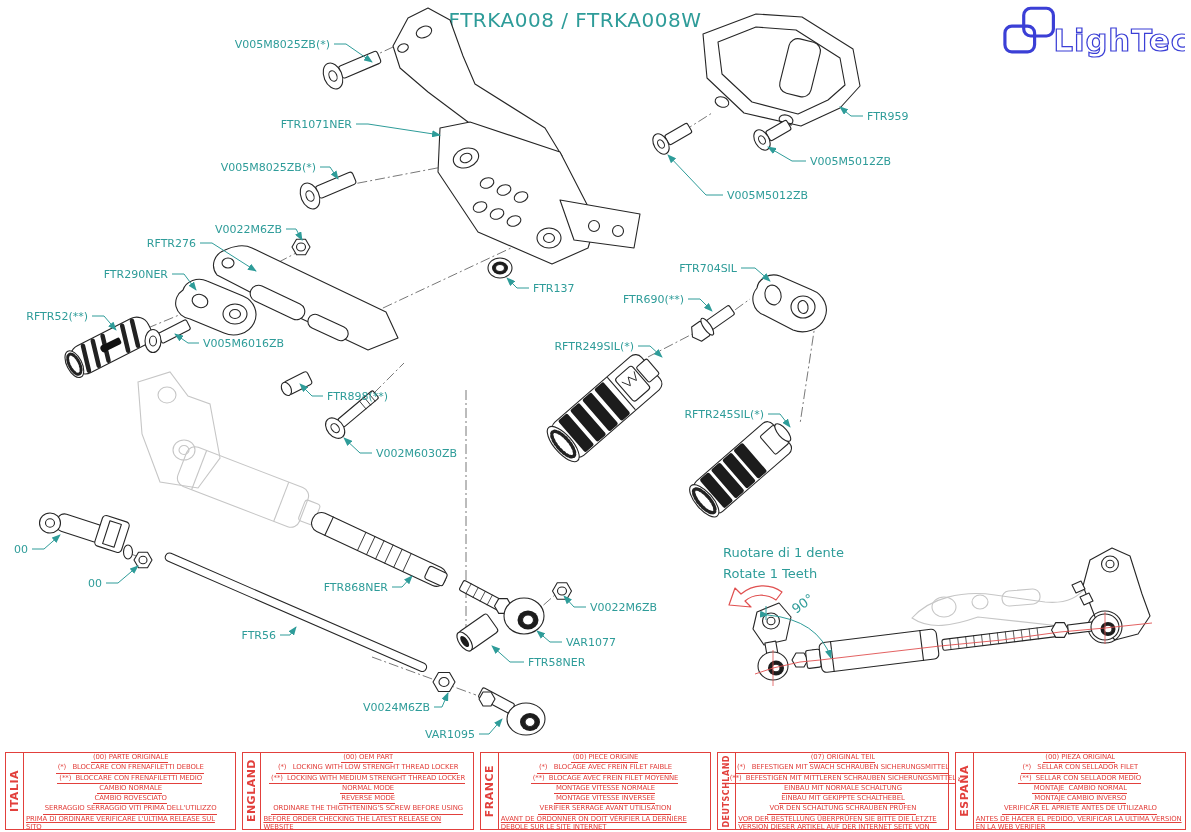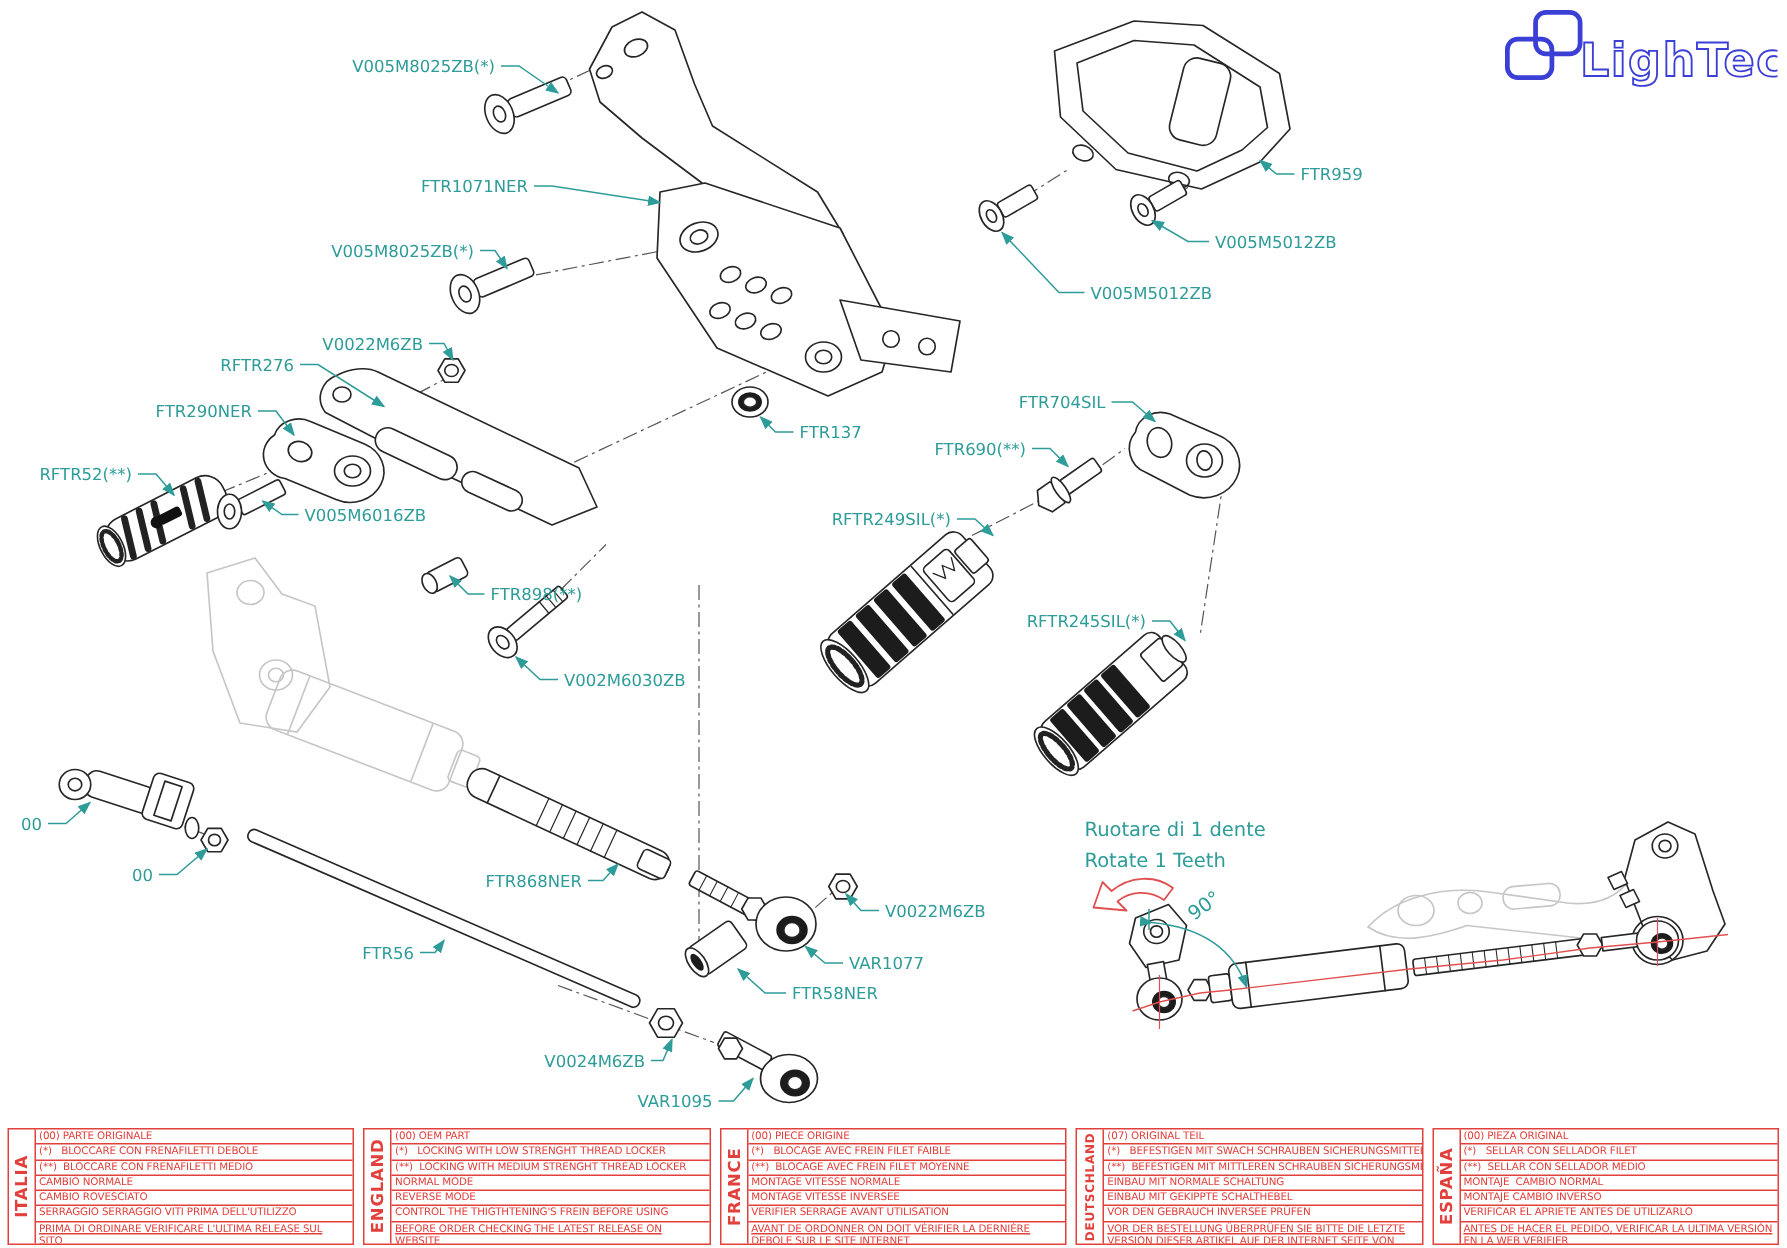--- a/index.html
+++ b/index.html
@@ -13,30 +13,31 @@
   #logo rect{fill:none;stroke:var(--blue);stroke-width:3.2;}
   #logo text{fill:#fff;stroke:var(--blue);stroke-width:1.25;font-size:31px;font-weight:bold;
              letter-spacing:1px;font-family:"DejaVu Sans",sans-serif;}
   .plabel{fill:var(--teal);font-size:11px;font-family:"DejaVu Sans",sans-serif;}
   .annot{fill:var(--teal);font-size:13px;}
   .leader{fill:none;stroke:var(--teal);stroke-width:1;}
   #tables{position:absolute;left:5px;right:5px;top:752px;height:78px;display:flex;gap:6px;}
   .ltable{flex:1;border:1px solid var(--red);display:flex;color:var(--red);min-width:0;background:#fff;}
   .vlabel{width:17px;border-right:1px solid var(--red);display:flex;align-items:center;justify-content:center;}
   .vlabel span{writing-mode:vertical-rl;transform:rotate(180deg);font-weight:700;font-size:11px;letter-spacing:.5px;}
-  .rows{flex:1;display:flex;flex-direction:column;min-width:0;}
+  .rows{flex:1;display:flex;flex-direction:column;min-width:0;align-items:center;}
   .trow{height:9.3px;line-height:9.4px;font-size:6.9px;border-bottom:1px solid var(--red);
         padding-left:2px;white-space:pre;overflow:hidden;letter-spacing:-.1px;}
   .tnote{flex:1;font-size:6.9px;line-height:1.15;padding:1.5px 3px 0 2px;letter-spacing:-.1px;overflow:hidden;text-decoration:underline;}
 </style>
 </head>
 <body>
 
 <div class="stage">
 
+  <div class="title">FTRKA008 / FTRKA008W</div>
 
   <svg id="logo" viewBox="0 0 190 62">
     <rect x="8" y="24" width="30" height="26" rx="7"></rect>
     <rect x="27" y="6" width="30" height="28" rx="7"></rect>
     <text x="57" y="49">LighTech</text>
   </svg>
 
   <svg id="diagram" viewBox="0 0 1191 832">
     <defs>
       <marker id="arr" markerWidth="9" markerHeight="7" refX="8" refY="3.5" orient="auto">
@@ -446,21 +447,21 @@
       <div class="ltable">
         <div class="vlabel">
           <span>ENGLAND</span>
         </div>
         <div class="rows">
           <div class="trow">(00) OEM PART</div>
           <div class="trow">(*)   LOCKING WITH LOW STRENGHT THREAD LOCKER</div>
           <div class="trow">(**)  LOCKING WITH MEDIUM STRENGHT THREAD LOCKER</div>
           <div class="trow">NORMAL MODE</div>
           <div class="trow">REVERSE MODE</div>
-          <div class="trow">CONTROL THE THIGTHTENING'S FREIN BEFORE USING</div>
+          <div class="trow">ORDINARE THE THIGTHTENING'S SCREW BEFORE USING</div>
           <div class="tnote">BEFORE ORDER CHECKING THE LATEST RELEASE ON WEBSITE</div>
         </div>
       </div>
       <div class="ltable">
         <div class="vlabel">
           <span>FRANCE</span>
         </div>
         <div class="rows">
           <div class="trow">(00) PIECE ORIGINE</div>
           <div class="trow">(*)   BLOCAGE AVEC FREIN FILET FAIBLE</div>
@@ -474,21 +475,21 @@
       <div class="ltable">
         <div class="vlabel">
           <span style="font-size: 8px;">DEUTSCHLAND</span>
         </div>
         <div class="rows">
           <div class="trow">(07) ORIGINAL TEIL</div>
           <div class="trow">(*)   BEFESTIGEN MIT SWACH SCHRAUBEN SICHERUNGSMITTEL</div>
           <div class="trow">(**)  BEFESTIGEN MIT MITTLEREN SCHRAUBEN SICHERUNGSMITTEL</div>
           <div class="trow">EINBAU MIT NORMALE SCHALTUNG</div>
           <div class="trow">EINBAU MIT GEKIPPTE SCHALTHEBEL</div>
-          <div class="trow">VOR DEN GEBRAUCH INVERSEE PRÜFEN</div>
+          <div class="trow">VOR DEN SCHALTUNG SCHRAUBEN PRÜFEN</div>
           <div class="tnote">VOR DER BESTELLUNG ÜBERPRÜFEN SIE BITTE DIE LETZTE VERSION DIESER ARTIKEL AUF DER INTERNET SEITE VON LIGHTECH</div>
         </div>
       </div>
       <div class="ltable">
         <div class="vlabel">
           <span>ESPAÑA</span>
         </div>
         <div class="rows">
           <div class="trow">(00) PIEZA ORIGINAL</div>
           <div class="trow">(*)   SELLAR CON SELLADOR FILET</div>

